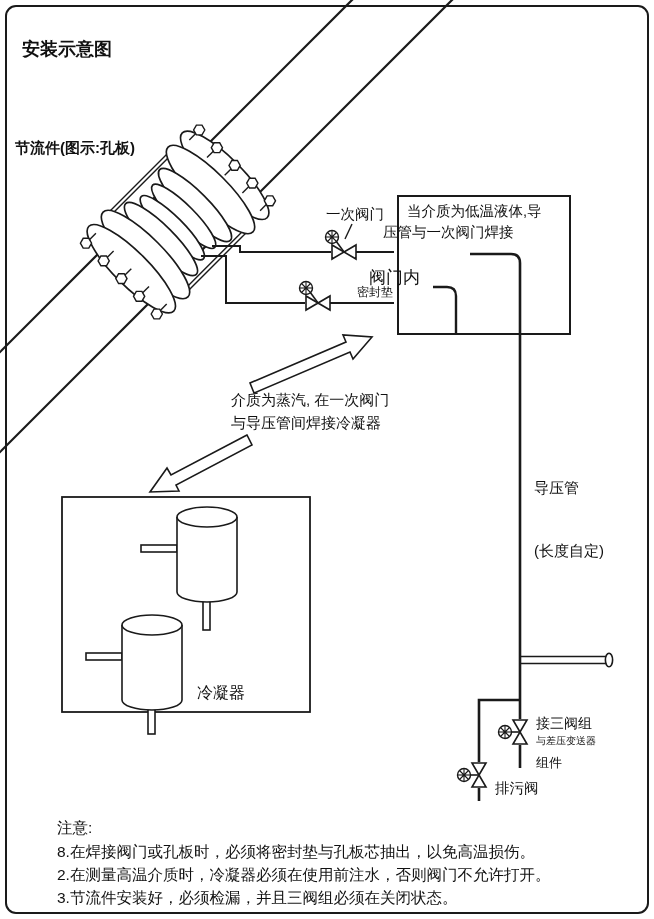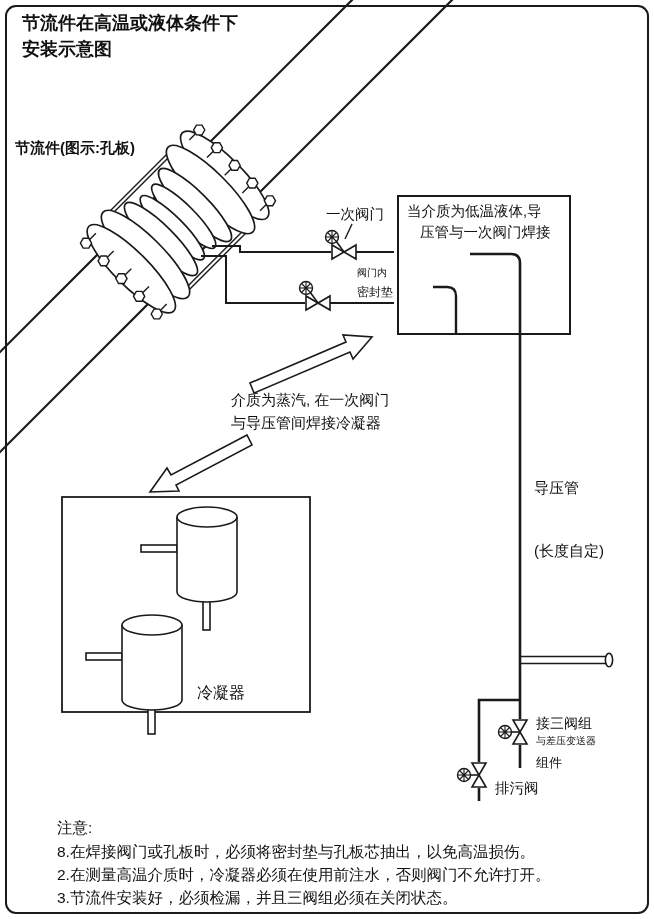--- a/index.html
+++ b/index.html
@@ -144,31 +144,30 @@
       <rect x="203" y="592" width="7" height="38"></rect>
       <path d="M 177 517 L 177 592 A 30 10 0 0 0 237 592 L 237 517"></path>
       <ellipse cx="207" cy="517" rx="30" ry="10"></ellipse>
       <rect x="86" y="653" width="36" height="7"></rect>
       <rect x="148" y="706" width="7" height="28"></rect>
       <path d="M 122 625 L 122 700 A 30 10 0 0 0 182 700 L 182 625"></path>
       <ellipse cx="152" cy="625" rx="30" ry="10"></ellipse>
     </g>
   </svg>
 
-  <div class="lbl b" style="left:22px;top:12px;font-size:18px;">节流件在高温或液体条件下</div>
   <div class="lbl b" style="left:22px;top:38px;font-size:18px;">安装示意图</div>
 
   <div class="lbl b" style="left:15px;top:139px;font-size:15px;">节流件(图示:孔板)</div>
 
   <div class="lbl" style="left:326px;top:205px;font-size:14.5px;">一次阀门</div>
-  <div class="lbl" style="left:357px;top:267px;font-size:10px;">阀门内</div>
+  <div class="lbl" style="left:369px;top:267px;font-size:17px;">阀门内</div>
   <div class="lbl" style="left:357px;top:285px;font-size:12px;">密封垫</div>
 
   <div class="lbl" style="left:407px;top:202px;font-size:14.5px;">当介质为低温液体,导</div>
-  <div class="lbl" style="left:420px;top:223px;font-size:14.5px;">压管与一次阀门焊接</div>
+  <div class="lbl" style="left:383px;top:223px;font-size:14.5px;">压管与一次阀门焊接</div>
 
   <div class="lbl" style="left:231px;top:391px;font-size:15px;">介质为蒸汽, 在一次阀门</div>
   <div class="lbl" style="left:231px;top:414px;font-size:15px;">与导压管间焊接冷凝器</div>
 
   <div class="lbl" style="left:197px;top:683px;font-size:16px;">冷凝器</div>
 
   <div class="lbl" style="left:534px;top:479px;font-size:15px;">导压管</div>
   <div class="lbl" style="left:534px;top:502px;font-size:15px;margin-top:40px;">(长度自定)</div>
 
   <div class="lbl" style="left:536px;top:715px;font-size:14px;">接三阀组</div>

